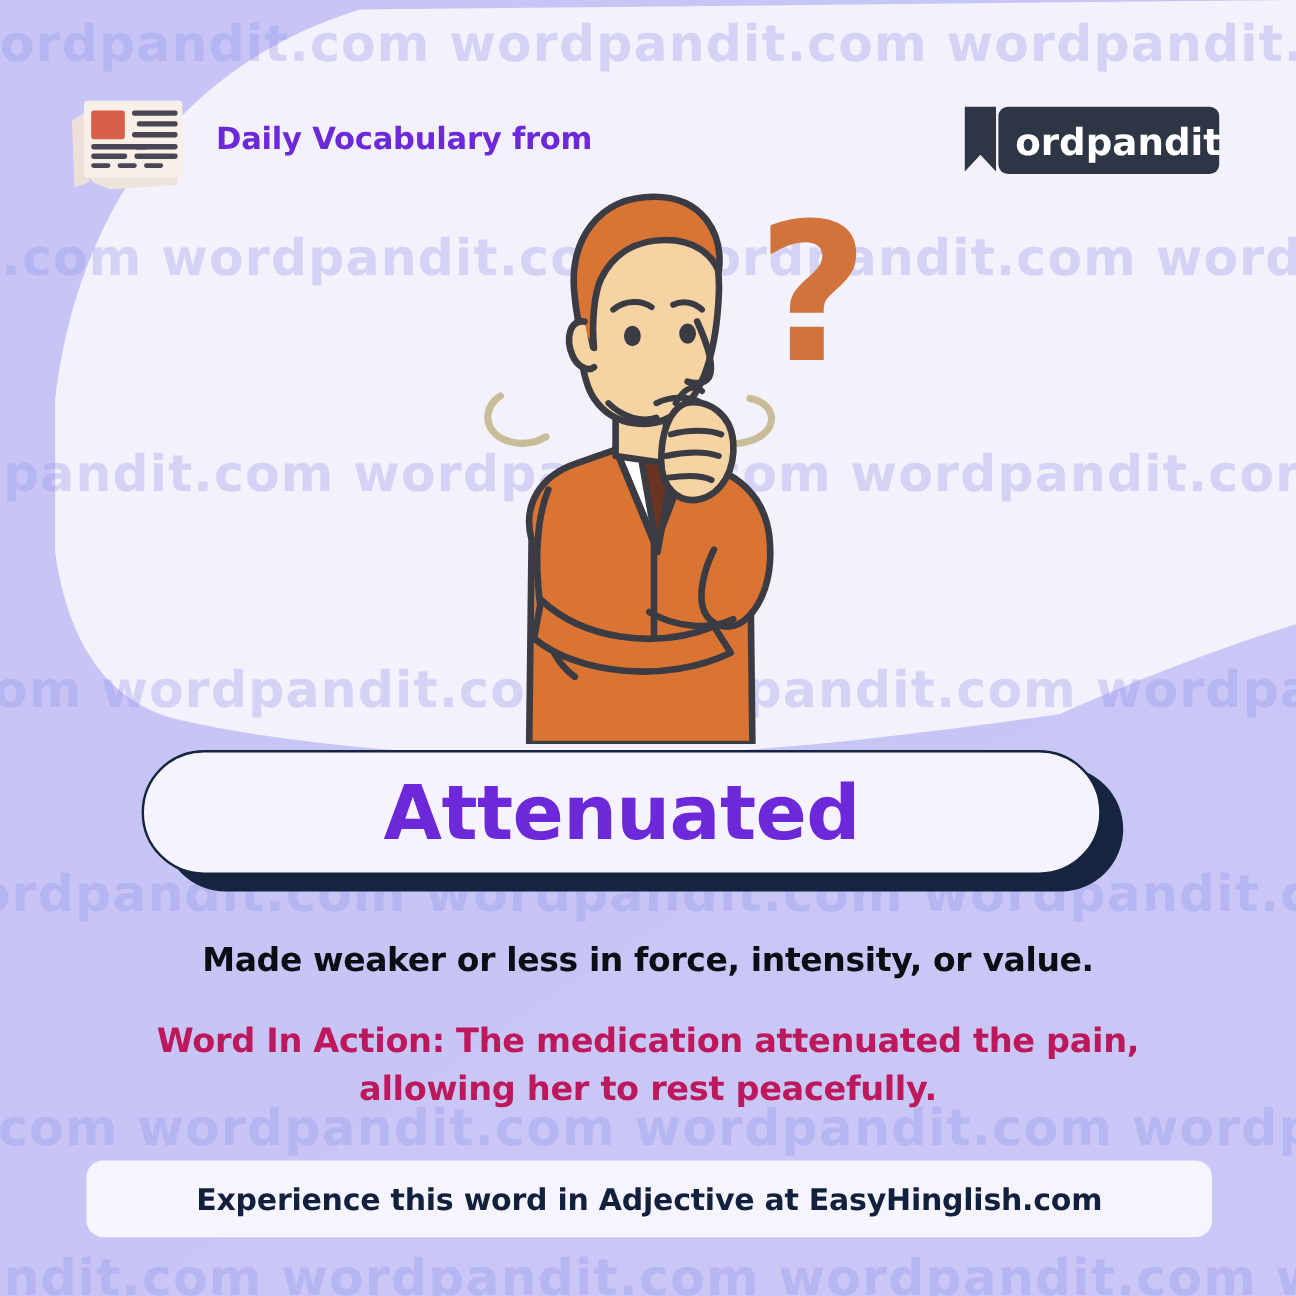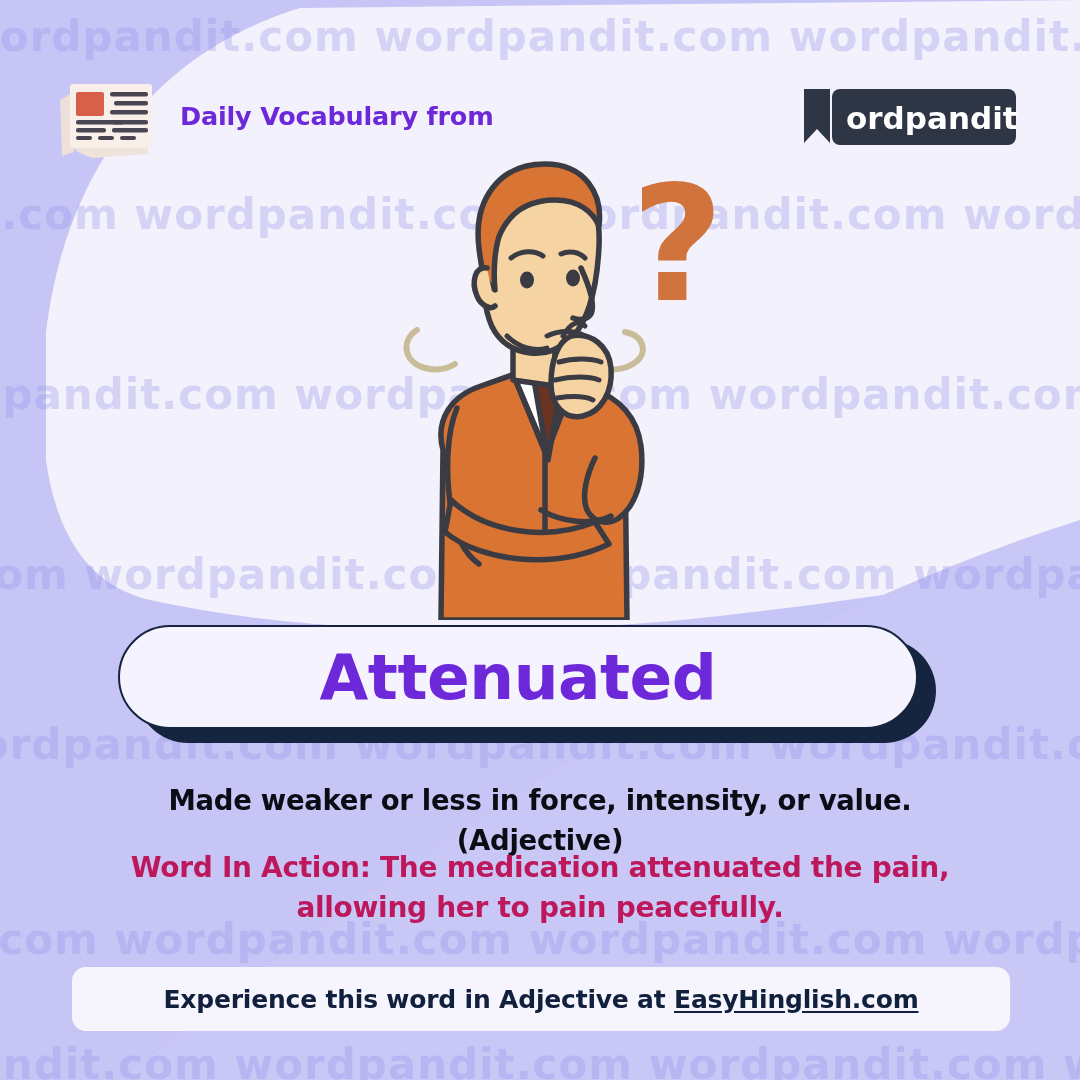--- a/index.html
+++ b/index.html
@@ -111,21 +111,21 @@
     border-radius:14px;
     display:flex; align-items:center; justify-content:center;
   }
   .footer-text {
     font-size:25px;
     font-weight:700;
     color:#11203c;
     font-family:"DejaVu Sans", sans-serif;
     letter-spacing:-0.2px;
   }
-  .footer-link { text-decoration:underline; text-underline-offset:3px; }
+  .footer-link { text-underline-offset:3px; }
 </style>
 </head>
 <body>
 
 <svg id="bg" viewBox="0 0 1080 1080" preserveAspectRatio="none">
   <rect x="0" y="0" width="1080" height="1080" fill="#c7c5f5"></rect>
 
   <path d="M 1080 0 L 1080 560 C 960 585 860 600 720 616
            C 560 634 330 640 150 600
            C 70 582 42 500 42 400
@@ -242,26 +242,25 @@
 
   <div class="word-card-wrap">
     <div class="word-card-shadow"></div>
     <div class="word-card">
       <div class="word-text">Attenuated</div>
     </div>
   </div>
 
   <div class="definition">
     <div>Made weaker or less in force, intensity, or value.</div>
-    <div>(Adjective)</div>
   </div>
 
   <div class="word-in-action">
     <div>Word In Action: The medication attenuated the pain,</div>
-    <div>allowing her to pain peacefully.</div>
+    <div>allowing her to rest peacefully.</div>
   </div>
 
   <div class="footer">
     <div class="footer-text">
       <span>Experience this word in Adjective at </span><span class="footer-link">EasyHinglish.com</span>
     </div>
   </div>
 
 </div>
 

